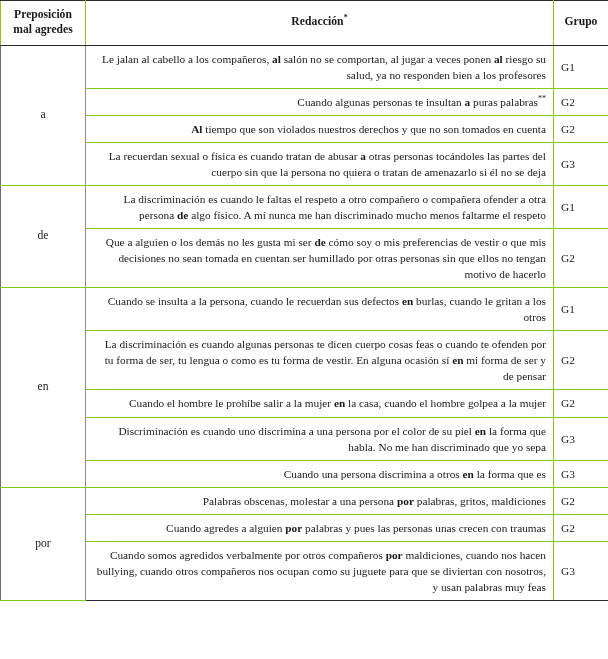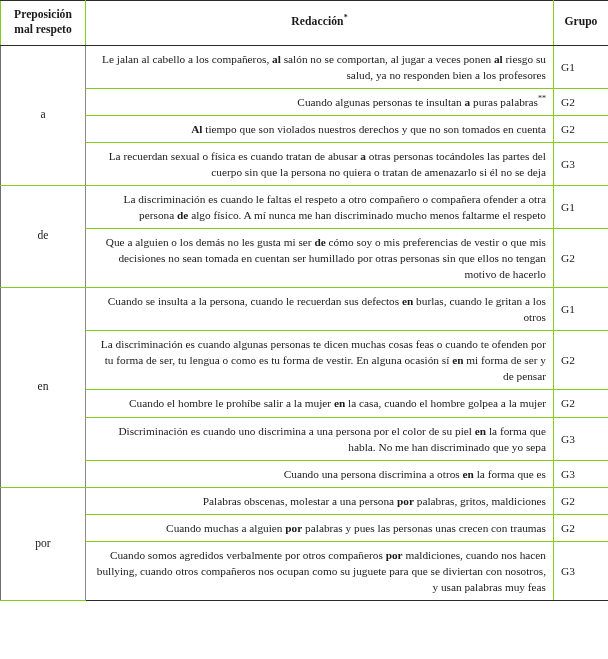--- a/index.html
+++ b/index.html
@@ -90,21 +90,21 @@
   <table class="redaccion-table">
     <colgroup>
       <col class="col-prep">
       <col class="col-red">
       <col class="col-grp">
     </colgroup>
     <thead>
       <tr>
         <th class="th-prep">
           <span>Preposición</span><br>
-          <span>mal respeto</span>
+          <span>mal agredes</span>
         </th>
         <th class="th-red">
           <span>Redacción</span><sup class="marker">*</sup>
         </th>
         <th class="th-grp">Grupo</th>
       </tr>
     </thead>
     <tbody id="table-body">
         <tr class="group-start">
           <td class="cell-prep" rowspan="4">a</td>
@@ -131,42 +131,42 @@
         <tr>
           <td class="cell-red"><span>Que a alguien o los demás no les gusta mi ser </span><b>de</b><span> cómo soy o mis preferencias de vestir o que mis decisiones no sean tomada en cuentan ser humillado por otras personas sin que ellos no tengan motivo de hacerlo</span></td>
           <td class="cell-grp">G2</td>
         </tr>
         <tr class="group-start">
           <td class="cell-prep" rowspan="5">en</td>
           <td class="cell-red"><span>Cuando se insulta a la persona, cuando le recuerdan sus defectos </span><b>en</b><span> burlas, cuando le gritan a los otros</span></td>
           <td class="cell-grp">G1</td>
         </tr>
         <tr>
-          <td class="cell-red"><span>La discriminación es cuando algunas personas te dicen muchas cosas feas o cuando te ofenden por tu forma de ser, tu lengua o como es tu forma de vestir. En alguna ocasión sí </span><b>en</b><span> mi forma de ser y de pensar</span></td>
+          <td class="cell-red"><span>La discriminación es cuando algunas personas te dicen cuerpo cosas feas o cuando te ofenden por tu forma de ser, tu lengua o como es tu forma de vestir. En alguna ocasión sí </span><b>en</b><span> mi forma de ser y de pensar</span></td>
           <td class="cell-grp">G2</td>
         </tr>
         <tr>
           <td class="cell-red"><span>Cuando el hombre le prohíbe salir a la mujer </span><b>en</b><span> la casa, cuando el hombre golpea a la mujer</span></td>
           <td class="cell-grp">G2</td>
         </tr>
         <tr>
           <td class="cell-red"><span>Discriminación es cuando uno discrimina a una persona por el color de su piel </span><b>en</b><span> la forma que habla. No me han discriminado que yo sepa</span></td>
           <td class="cell-grp">G3</td>
         </tr>
         <tr>
           <td class="cell-red"><span>Cuando una persona discrimina a otros </span><b>en</b><span> la forma que es</span></td>
           <td class="cell-grp">G3</td>
         </tr>
         <tr class="group-start">
           <td class="cell-prep" rowspan="3">por</td>
           <td class="cell-red"><span>Palabras obscenas, molestar a una persona </span><b>por</b><span> palabras, gritos, maldiciones</span></td>
           <td class="cell-grp">G2</td>
         </tr>
         <tr>
-          <td class="cell-red"><span>Cuando muchas a alguien </span><b>por</b><span> palabras y pues las personas unas crecen con traumas</span></td>
+          <td class="cell-red"><span>Cuando agredes a alguien </span><b>por</b><span> palabras y pues las personas unas crecen con traumas</span></td>
           <td class="cell-grp">G2</td>
         </tr>
         <tr>
           <td class="cell-red"><span>Cuando somos agredidos verbalmente por otros compañeros </span><b>por</b><span> maldiciones, cuando nos hacen bullying, cuando otros compañeros nos ocupan como su juguete para que se diviertan con nosotros, y usan palabras muy feas</span></td>
           <td class="cell-grp">G3</td>
         </tr>
       </tbody>
   </table>
 </div>
 

